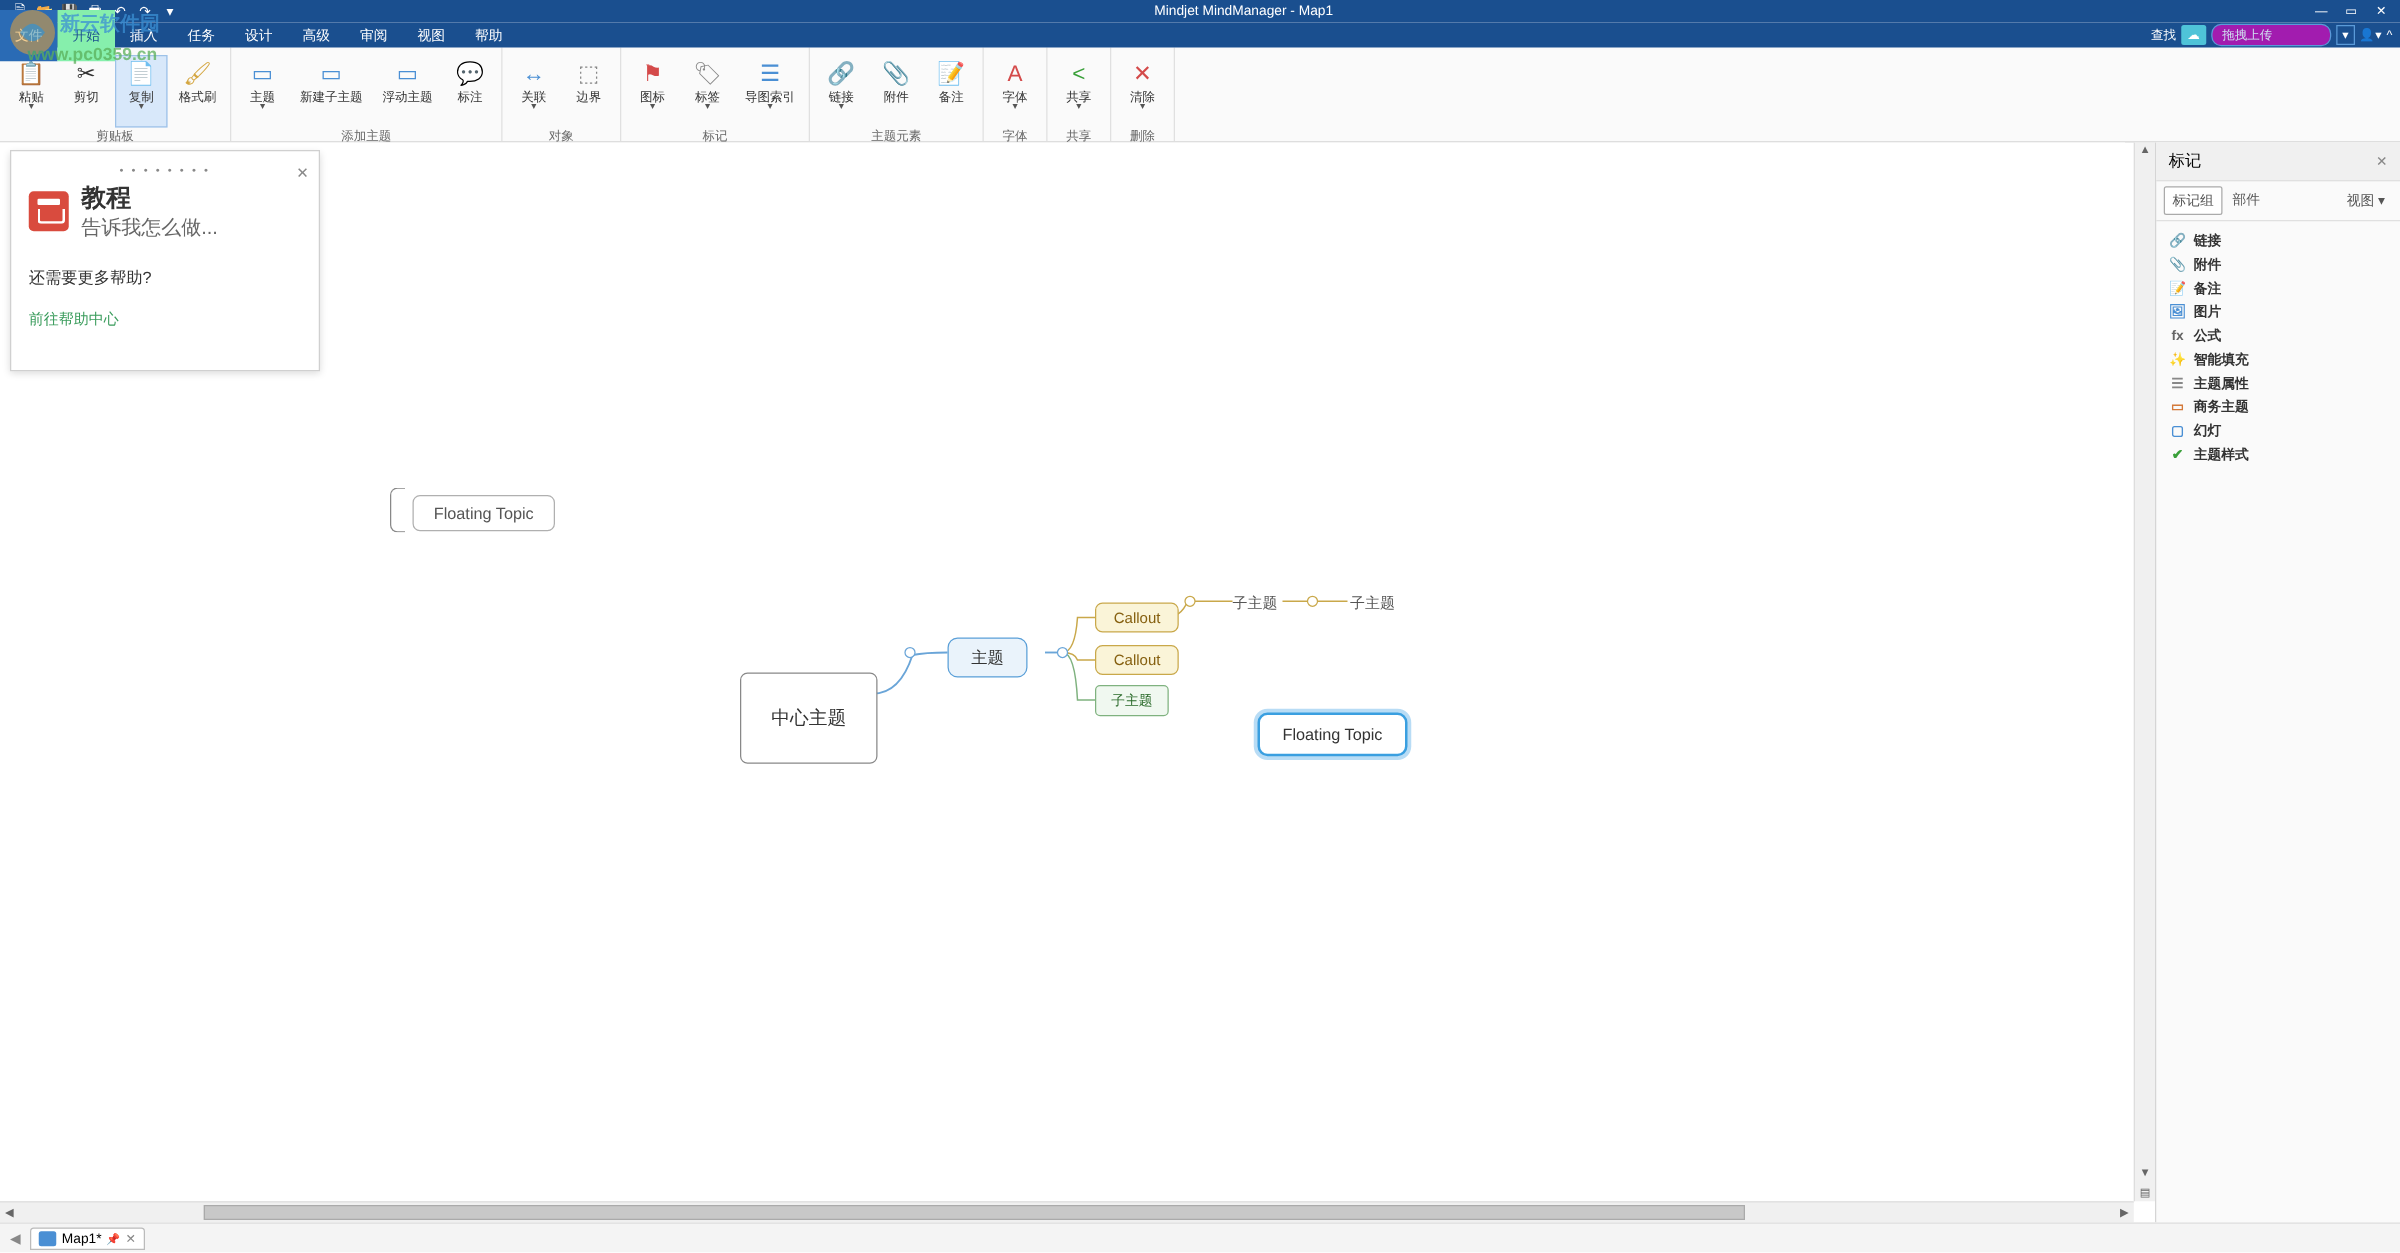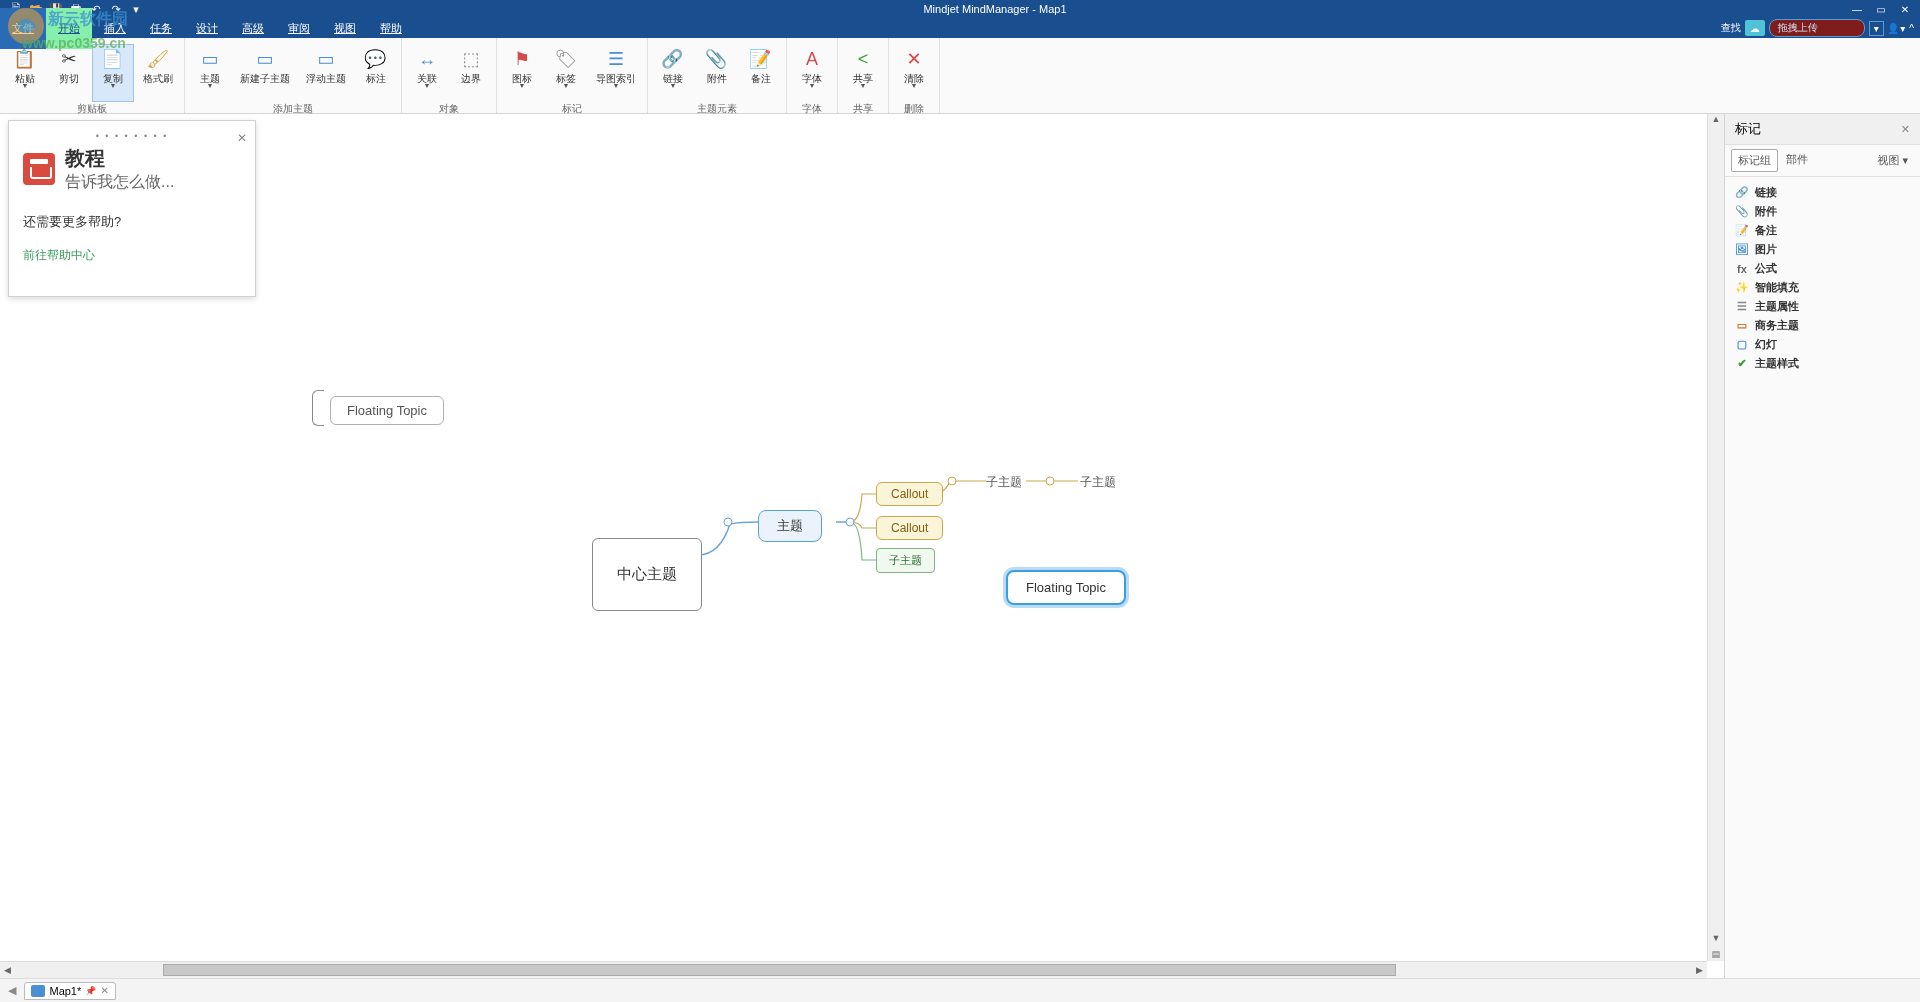--- a/index.html
+++ b/index.html
@@ -8,25 +8,25 @@
 
 .titlebar { height: 18px; background: #1a4f8f; display: flex; align-items: center; font-size: 10px; color: #fff; }
 .qat { display: flex; align-items: center; gap: 4px; padding-left: 8px; }
 .qat-btn { width: 16px; height: 14px; display: inline-flex; align-items: center; justify-content: center; cursor: pointer; font-size: 11px; }
 .title-text { flex: 1; text-align: center; font-size: 11px; }
 .win-controls { display: flex; gap: 2px; padding-right: 4px; }
 .win-btn { width: 22px; height: 14px; display: inline-flex; align-items: center; justify-content: center; cursor: pointer; font-size: 10px; }
 
 
 .menubar { height: 20px; background: #1a4f8f; display: flex; align-items: center; color: #fff; font-size: 11px; position: relative; }
-.menu-tab { padding: 13px 12px; cursor: pointer; text-decoration: underline; }
+.menu-tab { padding: 13px 12px; cursor: pointer; }
 .menu-tab.active { background: #86efac; color: #1a4f8f; }
 .menu-tab.file { background: #2a6bb5; }
 .menu-right { position: absolute; right: 6px; display: flex; align-items: center; gap: 4px; font-size: 10px; }
-.search-box { background: #7f1d1d; border: 1px solid #5a9ad8; border-radius: 8px; padding: 1px 8px; color: #d0e0f0; font-size: 10px; width: 96px; }
+.search-box { background: #a21caf; border: 1px solid #5a9ad8; border-radius: 8px; padding: 1px 8px; color: #d0e0f0; font-size: 10px; width: 96px; }
 .cloud-icon { width: 20px; height: 16px; background: #4fc3d8; border-radius: 2px; display: inline-flex; align-items: center; justify-content: center; color: #fff; font-size: 10px; }
 
 
 .ribbon { height: 76px; background: #fafafa; border-bottom: 1px solid #d5d5d5; display: flex; }
 .ribbon-group { display: flex; flex-direction: column; border-right: 1px solid #e0e0e0; padding: 2px 4px; }
 .ribbon-group-content { flex: 1; display: flex; align-items: flex-start; gap: 2px; padding-top: 4px; }
 .ribbon-group-label { font-size: 10px; color: #666; text-align: center; padding-bottom: 2px; }
 .ribbon-btn { display: flex; flex-direction: column; align-items: center; justify-content: flex-start; padding: 2px 6px; cursor: pointer; min-width: 42px; height: 58px; border: 1px solid transparent; }
 .ribbon-btn.active { background: #d8e8fa; border: 1px solid #9ec2e8; }
 .ribbon-icon { width: 24px; height: 24px; display: flex; align-items: center; justify-content: center; font-size: 18px; margin-bottom: 2px; }

